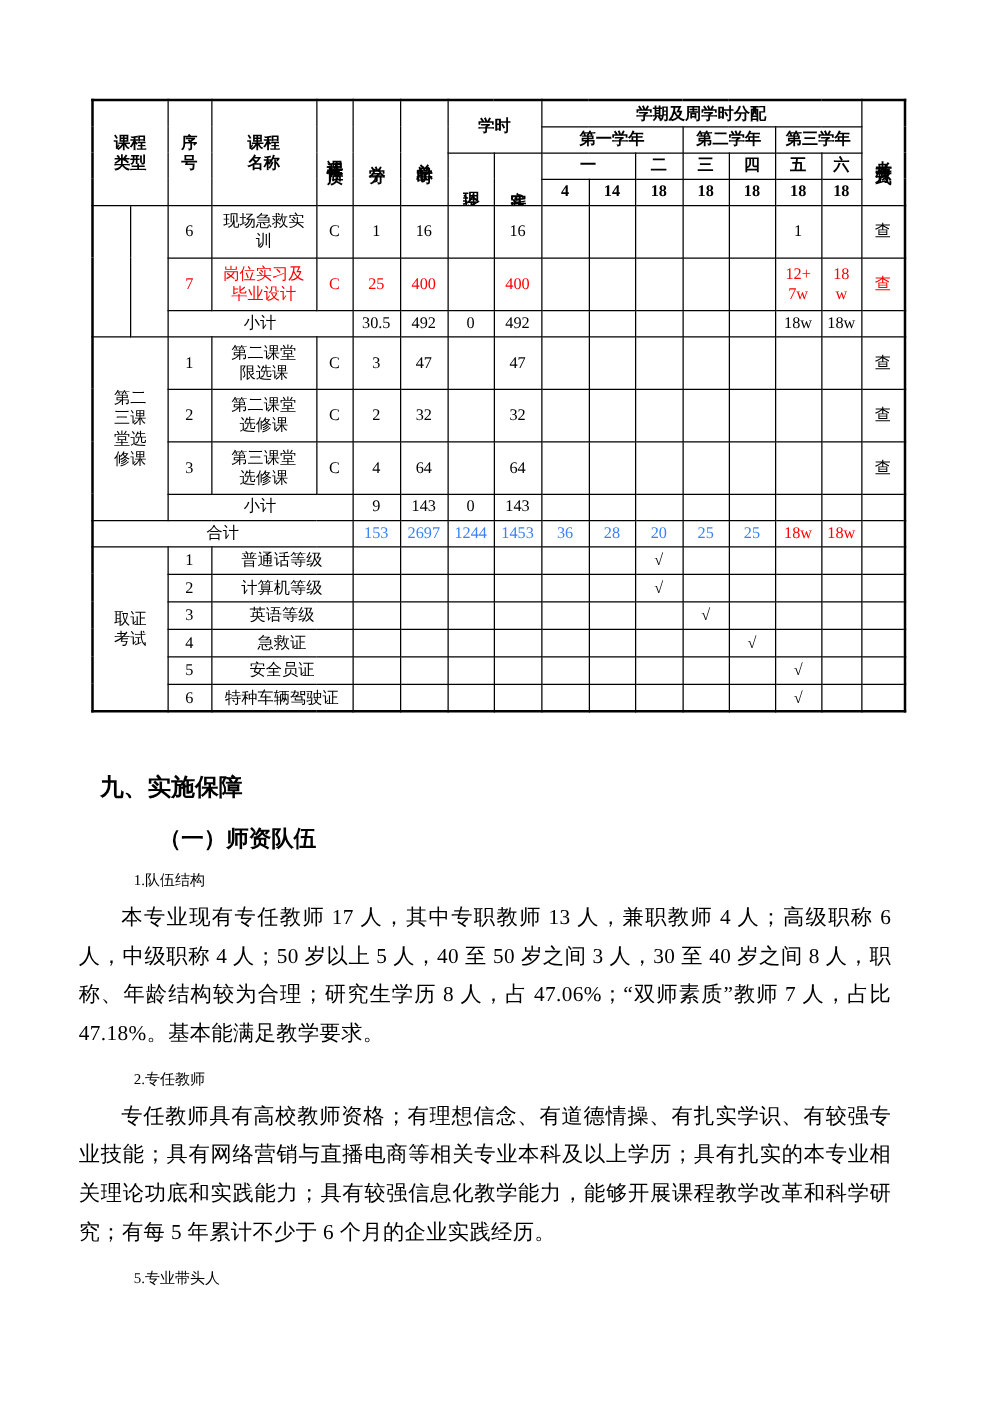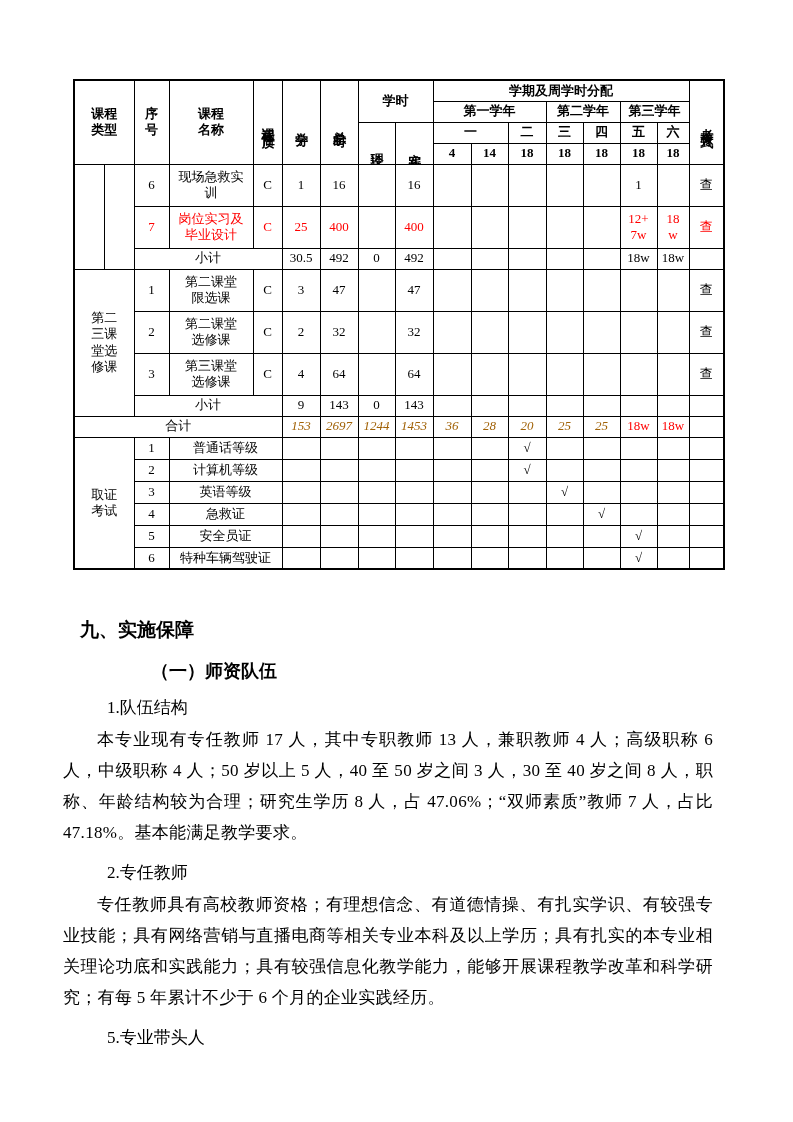--- a/index.html
+++ b/index.html
@@ -13,31 +13,31 @@
   table.curr td{border:1px solid #000;text-align:center;vertical-align:middle;
     font-size:13px;line-height:1.25;padding:0 1px;overflow:hidden;}
   .b{font-weight:bold;font-size:12.5px;}
   .pre{white-space:pre-line;}
   .vt{writing-mode:vertical-rl;text-orientation:upright;letter-spacing:2px;
       display:inline-block;font-weight:bold;}
   .name{font-size:13.5px;}
   tr.red td{color:#f00;}
   .redc{color:#f00;}
   .blk{color:#000;}
-  .grn{color:#a16207;font-style:italic;}
+  .grn{color:#3b82f6;}
   .sm{font-size:11px;}
   .chk{font-size:14px;}
 
   
   .doc{position:absolute;left:63px;top:607px;width:650px;}
   .h1{font-family:"Liberation Sans","DejaVu Sans",sans-serif;font-weight:bold;
       font-size:19px;margin:10px 0 0 17px;}
   .h2{font-family:Liberation Serif, serif;font-weight:bold;
-      font-size:18px;margin:16px 0 0 88px;}
-  .h3{font-size:17px;margin:13px 0 0 44px;}
+      font-size:18px;margin:16px 0 0 64px;}
+  .h3{font-size:12px;margin:13px 0 0 44px;}
   .para{font-size:17px;line-height:31px;text-align:justify;text-indent:34px;
         margin:5px 0 0 0;letter-spacing:0.3px;}
 </style>
 </head>
 <body>
 
 <div class="page">
 
 <table class="curr">
   <colgroup>

